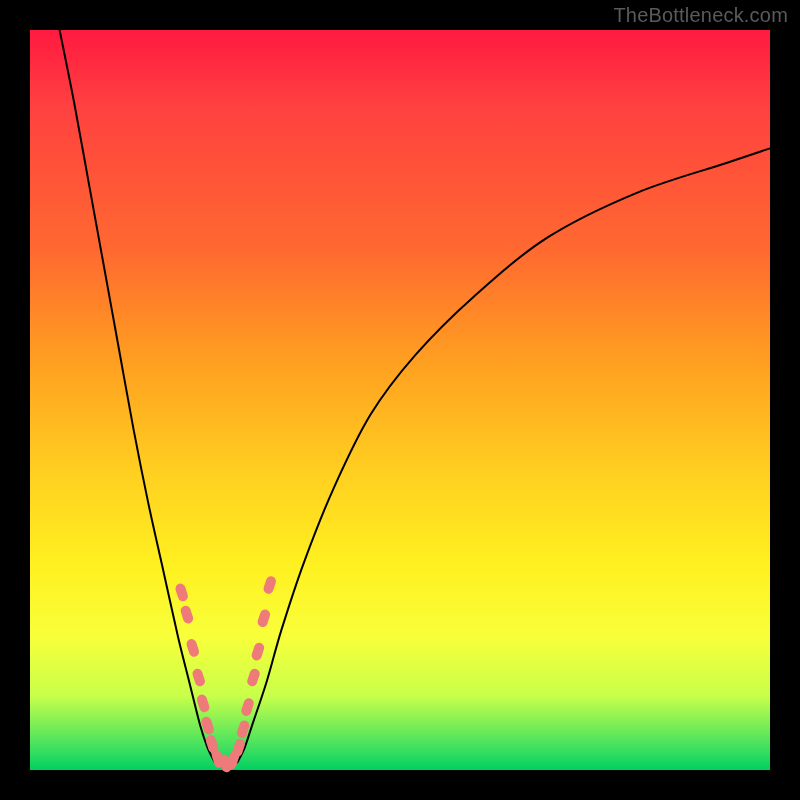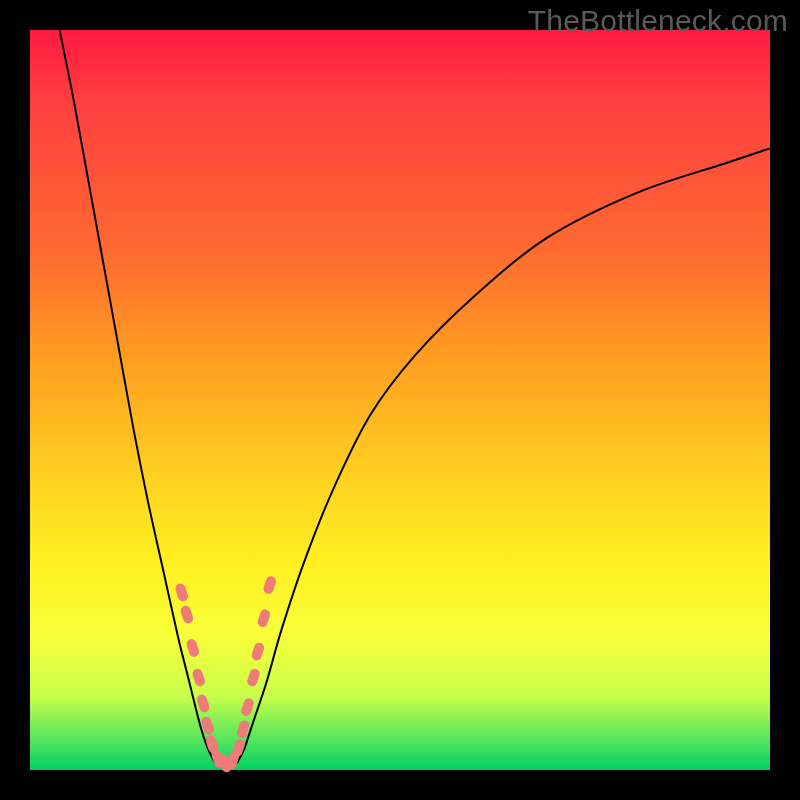--- a/index.html
+++ b/index.html
@@ -53,21 +53,21 @@
   }
   .marker {
     fill: #ef7a7a;
     stroke: none;
   }
   .watermark {
     position: absolute;
     top: 4px;
     right: 12px;
     color: #5a5a5a;
-    font-size: 30px;
+    font-size: 20px;
     letter-spacing: 0.2px;
     user-select: none;
   }
 </style>
 </head>
 <body>
 
 <div class="frame">
 
   <div class="plot-area">

